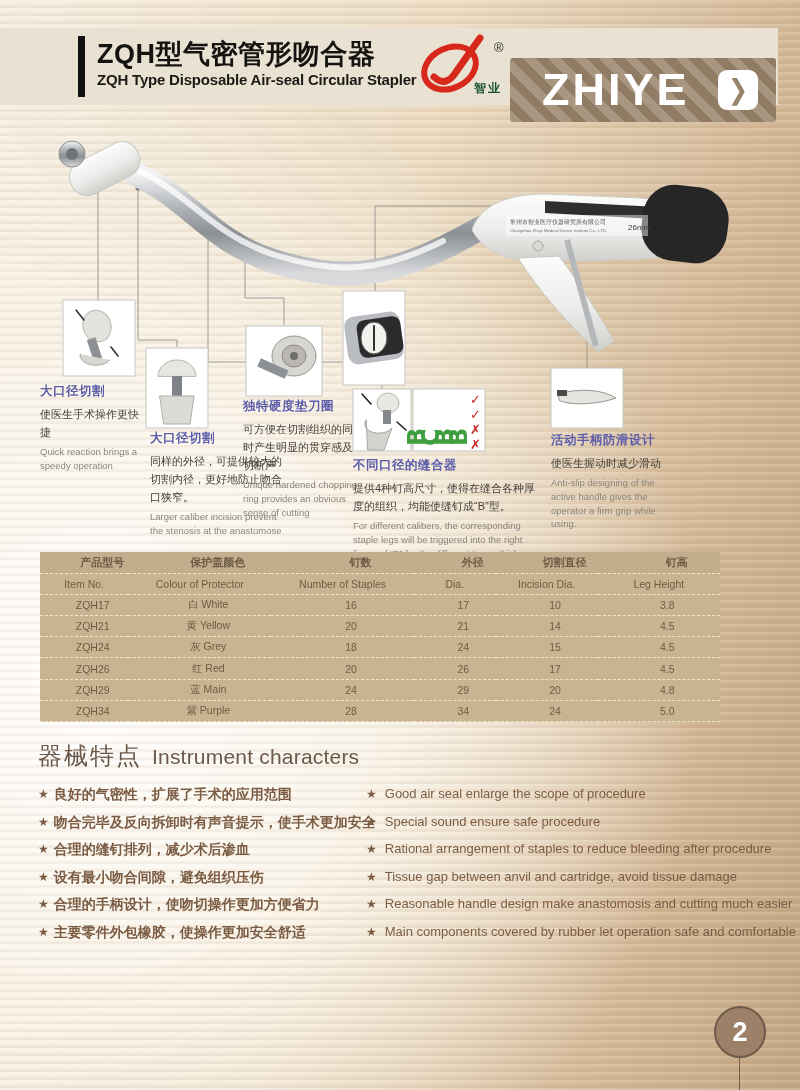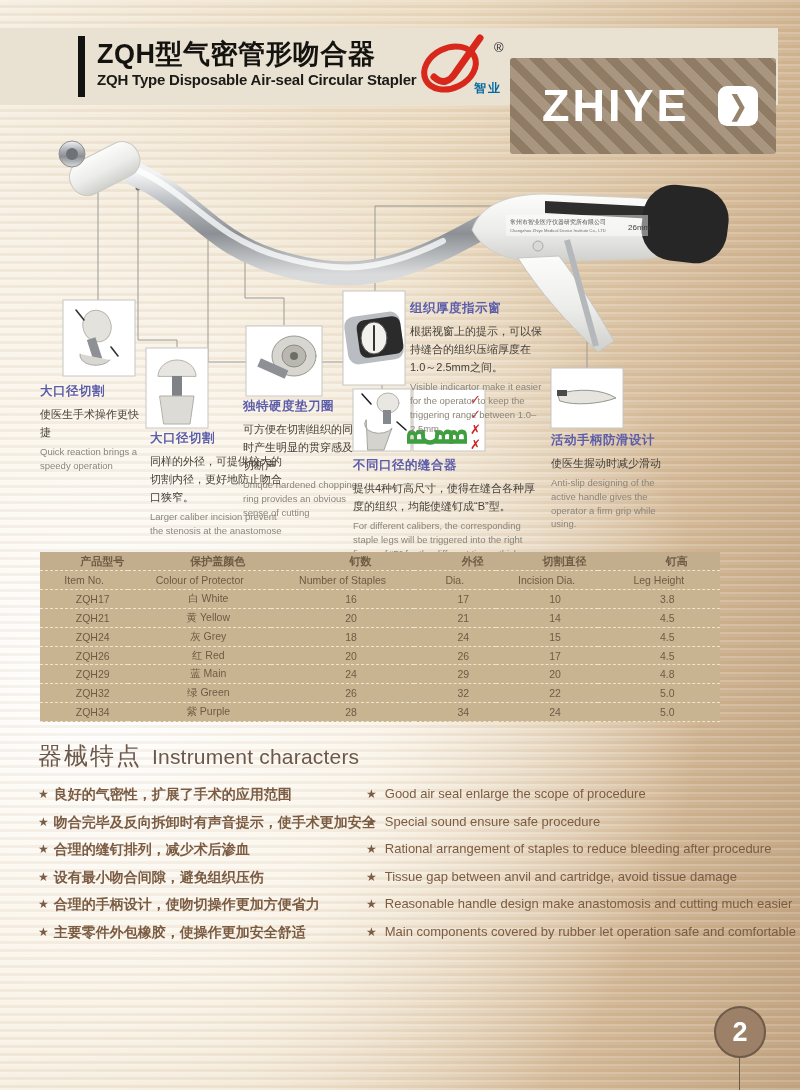--- a/index.html
+++ b/index.html
@@ -12,23 +12,23 @@
       radial-gradient(115% 85% at 12% 62%, #ffffff 0%, #fbf6ec 30%, rgba(251,246,236,0) 66%),
       linear-gradient(100deg, #f6efe2 0%, #ecddc4 45%, #d5bb9a 78%, #c3a684 100%);
   }
   
   .header-band { position:absolute; left:0; top:28px; width:778px; height:77px; background:#e9e2d3; }
   .accent-bar { position:absolute; left:78px; top:8px; width:7px; height:61px; background:#121212; }
   .title-cn { position:absolute; left:97px; top:8px; font-size:27px; font-weight:bold; color:#151310; letter-spacing:.5px; white-space:nowrap; }
   .title-en { position:absolute; left:97px; top:43px; font-size:15px; font-weight:bold; color:#1c1a16; letter-spacing:-.2px; white-space:nowrap; }
   .logo-wrap { position:absolute; left:418px; top:2px; width:100px; height:74px; }
   .logo-reg { position:absolute; left:76px; top:10px; font-size:13px; color:#2a2a2a; }
-  .logo-cn { position:absolute; left:56px; top:50px; font-size:12px; font-weight:bold; color:#0369a1; letter-spacing:2px; }
+  .logo-cn { position:absolute; left:56px; top:50px; font-size:12px; font-weight:bold; color:#14532d; letter-spacing:2px; }
   .brand-box {
-    position:absolute; left:510px; top:30px; width:266px; height:96px; border-radius:3px;
+    position:absolute; left:510px; top:30px; width:266px; height:64px; border-radius:3px;
     background:repeating-linear-gradient(45deg, rgba(255,255,255,.08) 0 9px, rgba(80,62,44,.22) 9px 18px), #a28d75;
     display:flex; align-items:center;
   }
   .brand-name { color:#fff; font-size:45px; font-weight:bold; letter-spacing:3px; margin-left:32px; flex:1; }
   .brand-arrow { width:40px; height:40px; background:#fff; border-radius:9px; margin-right:18px;
     display:flex; align-items:center; justify-content:center; }
   .brand-arrow span { color:#97846c; font-size:24px; font-weight:bold; line-height:1; transform:scaleY(1.15); }
   
   .device-svg { position:absolute; left:40px; top:118px; width:720px; height:428px; }
   
@@ -193,25 +193,20 @@
   <div class="callout" style="left:243px; top:398px; width:115px;">
     <h4>独特硬度垫刀圈</h4>
     <div class="cn">可方便在切割组织的同时产生明显的贯穿感及切断声</div>
     <div class="en">Unique hardened chopping ring provides an obvious sense of cutting</div>
   </div>
   <div class="callout" style="left:150px; top:430px; width:140px;">
     <h4>大口径切割</h4>
     <div class="cn">同样的外径，可提供较大的切割内径，更好地防止吻合口狭窄。</div>
     <div class="en">Larger caliber incision prevent the stenosis at the anastomose</div>
   </div>
-  <div class="callout" style="left:410px; top:300px; width:135px;">
-    <h4>组织厚度指示窗</h4>
-    <div class="cn">根据视窗上的提示，可以保持缝合的组织压缩厚度在1.0～2.5mm之间。</div>
-    <div class="en">Visible indicartor make it easier for the operator to keep the triggering range between 1.0–2.5mm.</div>
-  </div>
   <div class="callout" style="left:353px; top:457px; width:190px;">
     <h4>不同口径的缝合器</h4>
     <div class="cn">提供4种钉高尺寸，使得在缝合各种厚度的组织，均能使缝钉成“B”型。</div>
     <div class="en">For different calibers, the corresponding staple legs will be triggered into the right figure of “B” for the different tissue thickness.</div>
   </div>
   <div class="callout" style="left:551px; top:432px; width:130px;">
     <h4>活动手柄防滑设计</h4>
     <div class="cn">使医生握动时减少滑动</div>
     <div class="en">Anti-slip designing of the active handle gives the operator a firm grip while using.</div>
   </div>
@@ -276,28 +271,20 @@
     </tr>
     <tr class="drow">
       <td>ZQH29</td>
           <td>蓝 Main</td>
           <td>24</td>
           <td>29</td>
           <td>20</td>
           <td>4.8</td>
     </tr>
     <tr class="drow">
-      <td>ZQH32</td>
-          <td>绿 Green</td>
-          <td>26</td>
-          <td>32</td>
-          <td>22</td>
-          <td>5.0</td>
-    </tr>
-    <tr class="drow">
       <td>ZQH34</td>
           <td>紫 Purple</td>
           <td>28</td>
           <td>34</td>
           <td>24</td>
           <td>5.0</td>
     </tr>
   </tbody>
     </table>
 

